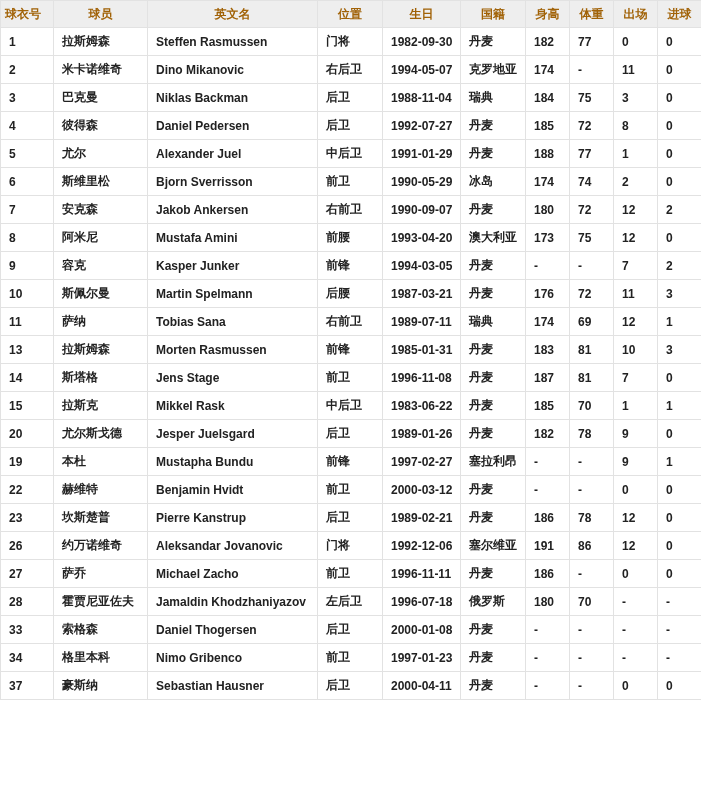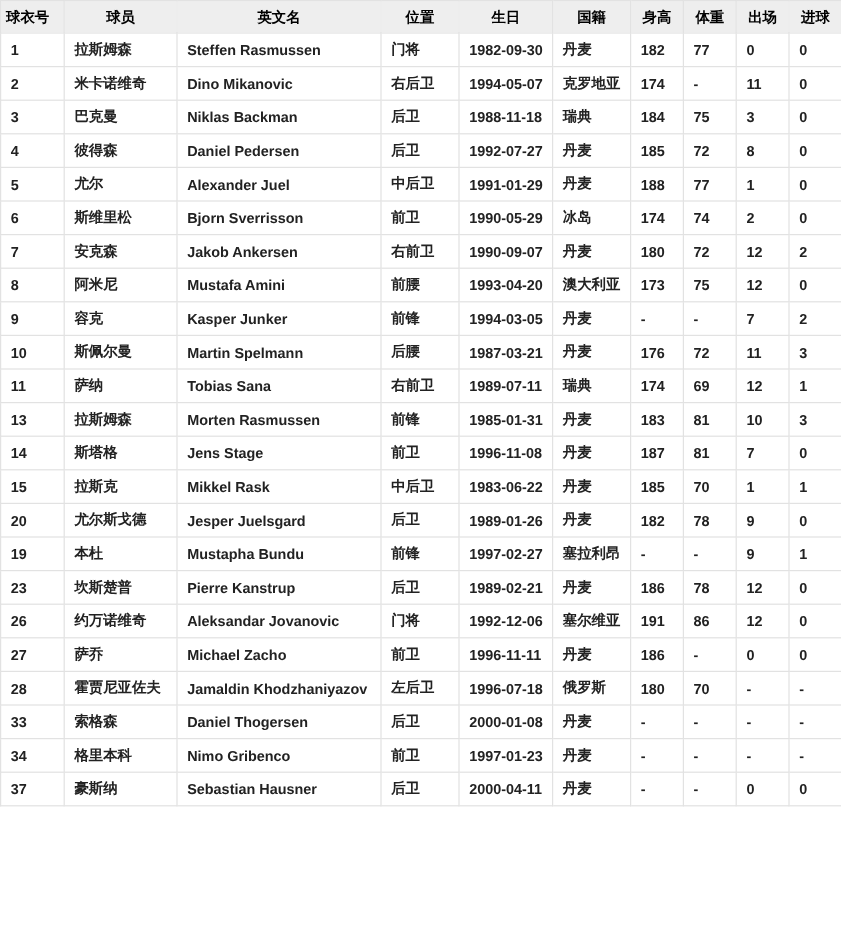--- a/index.html
+++ b/index.html
@@ -26,21 +26,21 @@
     border: 1px solid var(--border, #e2e2e2);
     white-space: nowrap;
     overflow: hidden;
     box-sizing: border-box;
   }
   table.roster th {
     background: var(--header-bg, #eeeeee);
     height: 27px;
     text-align: center;
     padding: 0 2px;
-    color: #000000;
+    color: #a16207;
   }
   table.roster th.first {
     text-align: left;
     padding-left: 4px;
   }
   table.roster td {
     height: 28px;
     text-align: left;
     padding: 0 2px 0 8px;
   }
@@ -98,21 +98,21 @@
         <td>174</td>
         <td>-</td>
         <td>11</td>
         <td>0</td>
       </tr>
       <tr>
         <td>3</td>
         <td>巴克曼</td>
         <td>Niklas Backman</td>
         <td>后卫</td>
-        <td>1988-11-18</td>
+        <td>1988-11-04</td>
         <td>瑞典</td>
         <td>184</td>
         <td>75</td>
         <td>3</td>
         <td>0</td>
       </tr>
       <tr>
         <td>4</td>
         <td>彼得森</td>
         <td>Daniel Pedersen</td>
@@ -262,20 +262,32 @@
         <td>Mustapha Bundu</td>
         <td>前锋</td>
         <td>1997-02-27</td>
         <td>塞拉利昂</td>
         <td>-</td>
         <td>-</td>
         <td>9</td>
         <td>1</td>
       </tr>
       <tr>
+        <td>22</td>
+        <td>赫维特</td>
+        <td>Benjamin Hvidt</td>
+        <td>前卫</td>
+        <td>2000-03-12</td>
+        <td>丹麦</td>
+        <td>-</td>
+        <td>-</td>
+        <td>0</td>
+        <td>0</td>
+      </tr>
+      <tr>
         <td>23</td>
         <td>坎斯楚普</td>
         <td>Pierre Kanstrup</td>
         <td>后卫</td>
         <td>1989-02-21</td>
         <td>丹麦</td>
         <td>186</td>
         <td>78</td>
         <td>12</td>
         <td>0</td>

